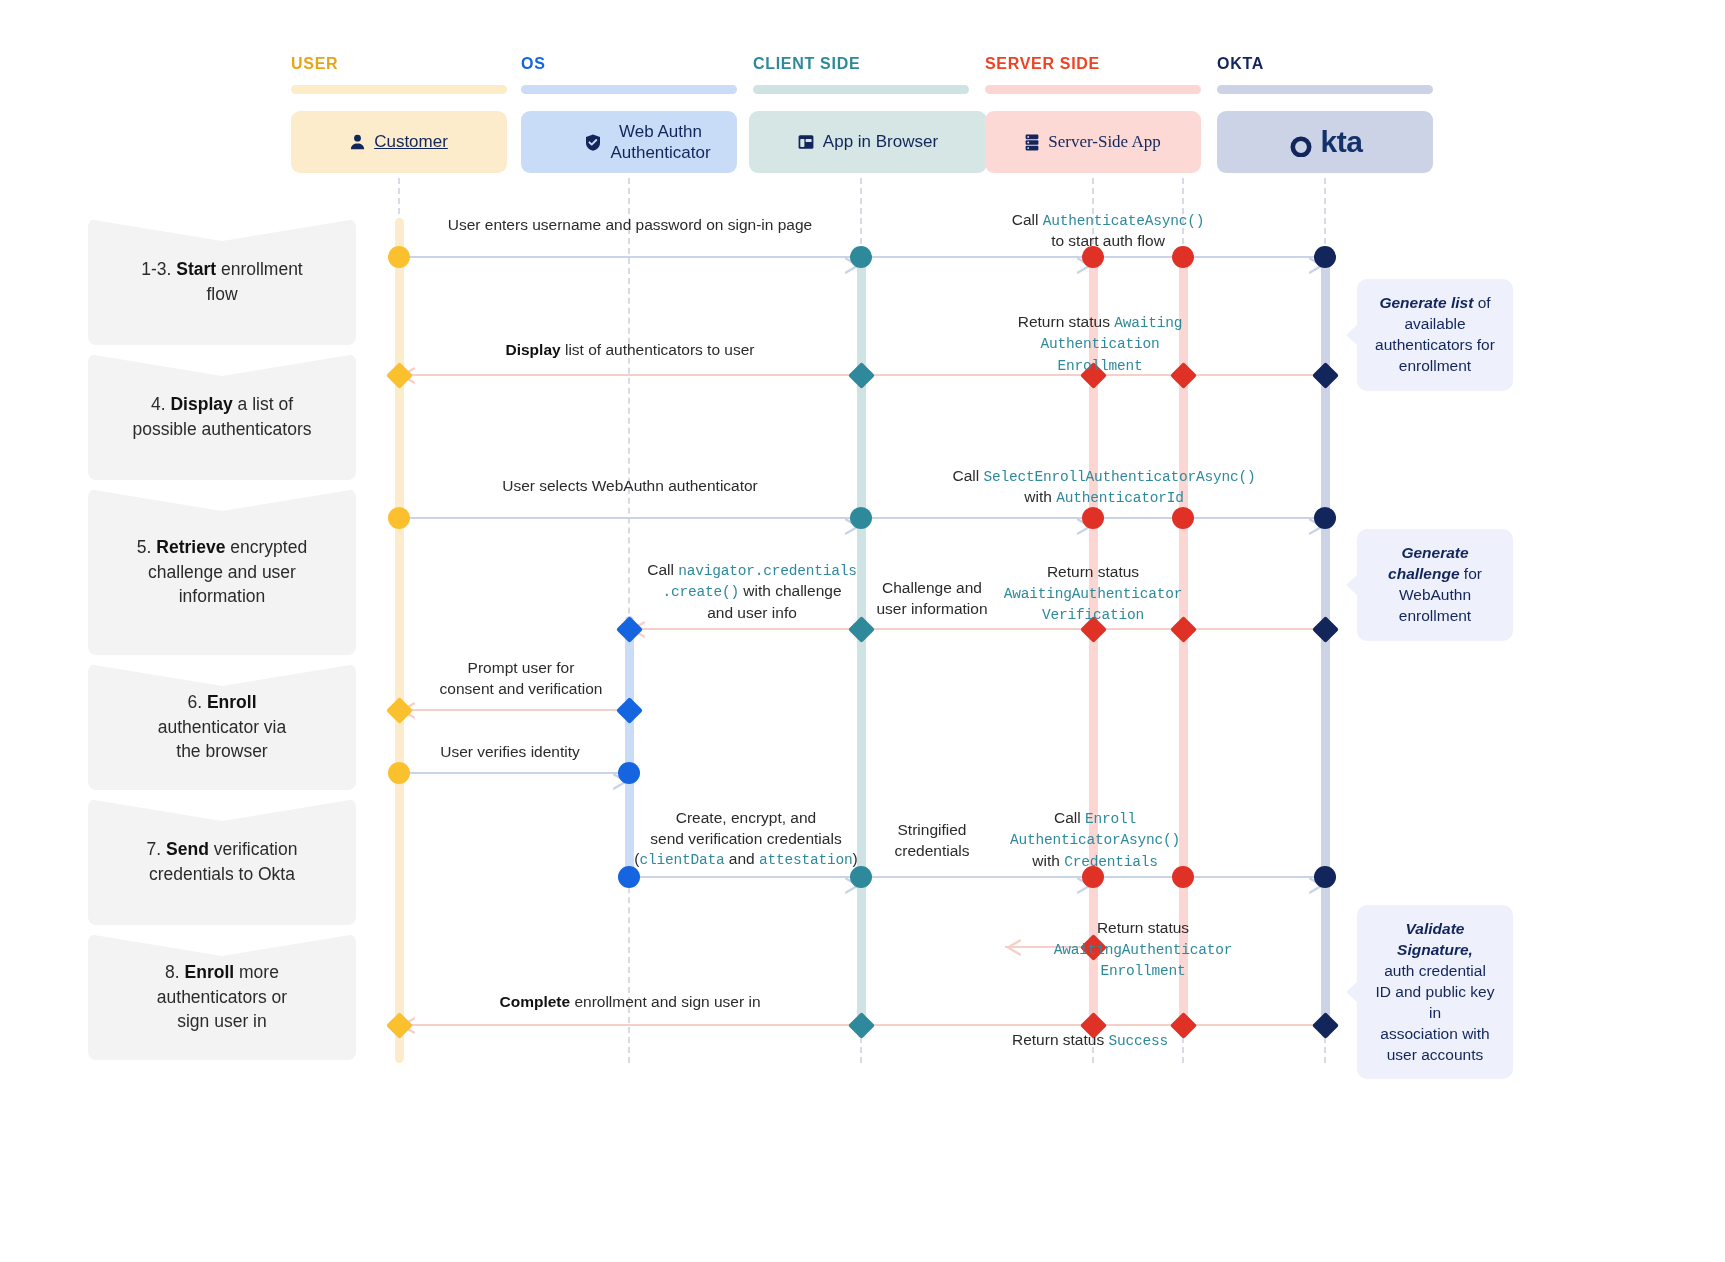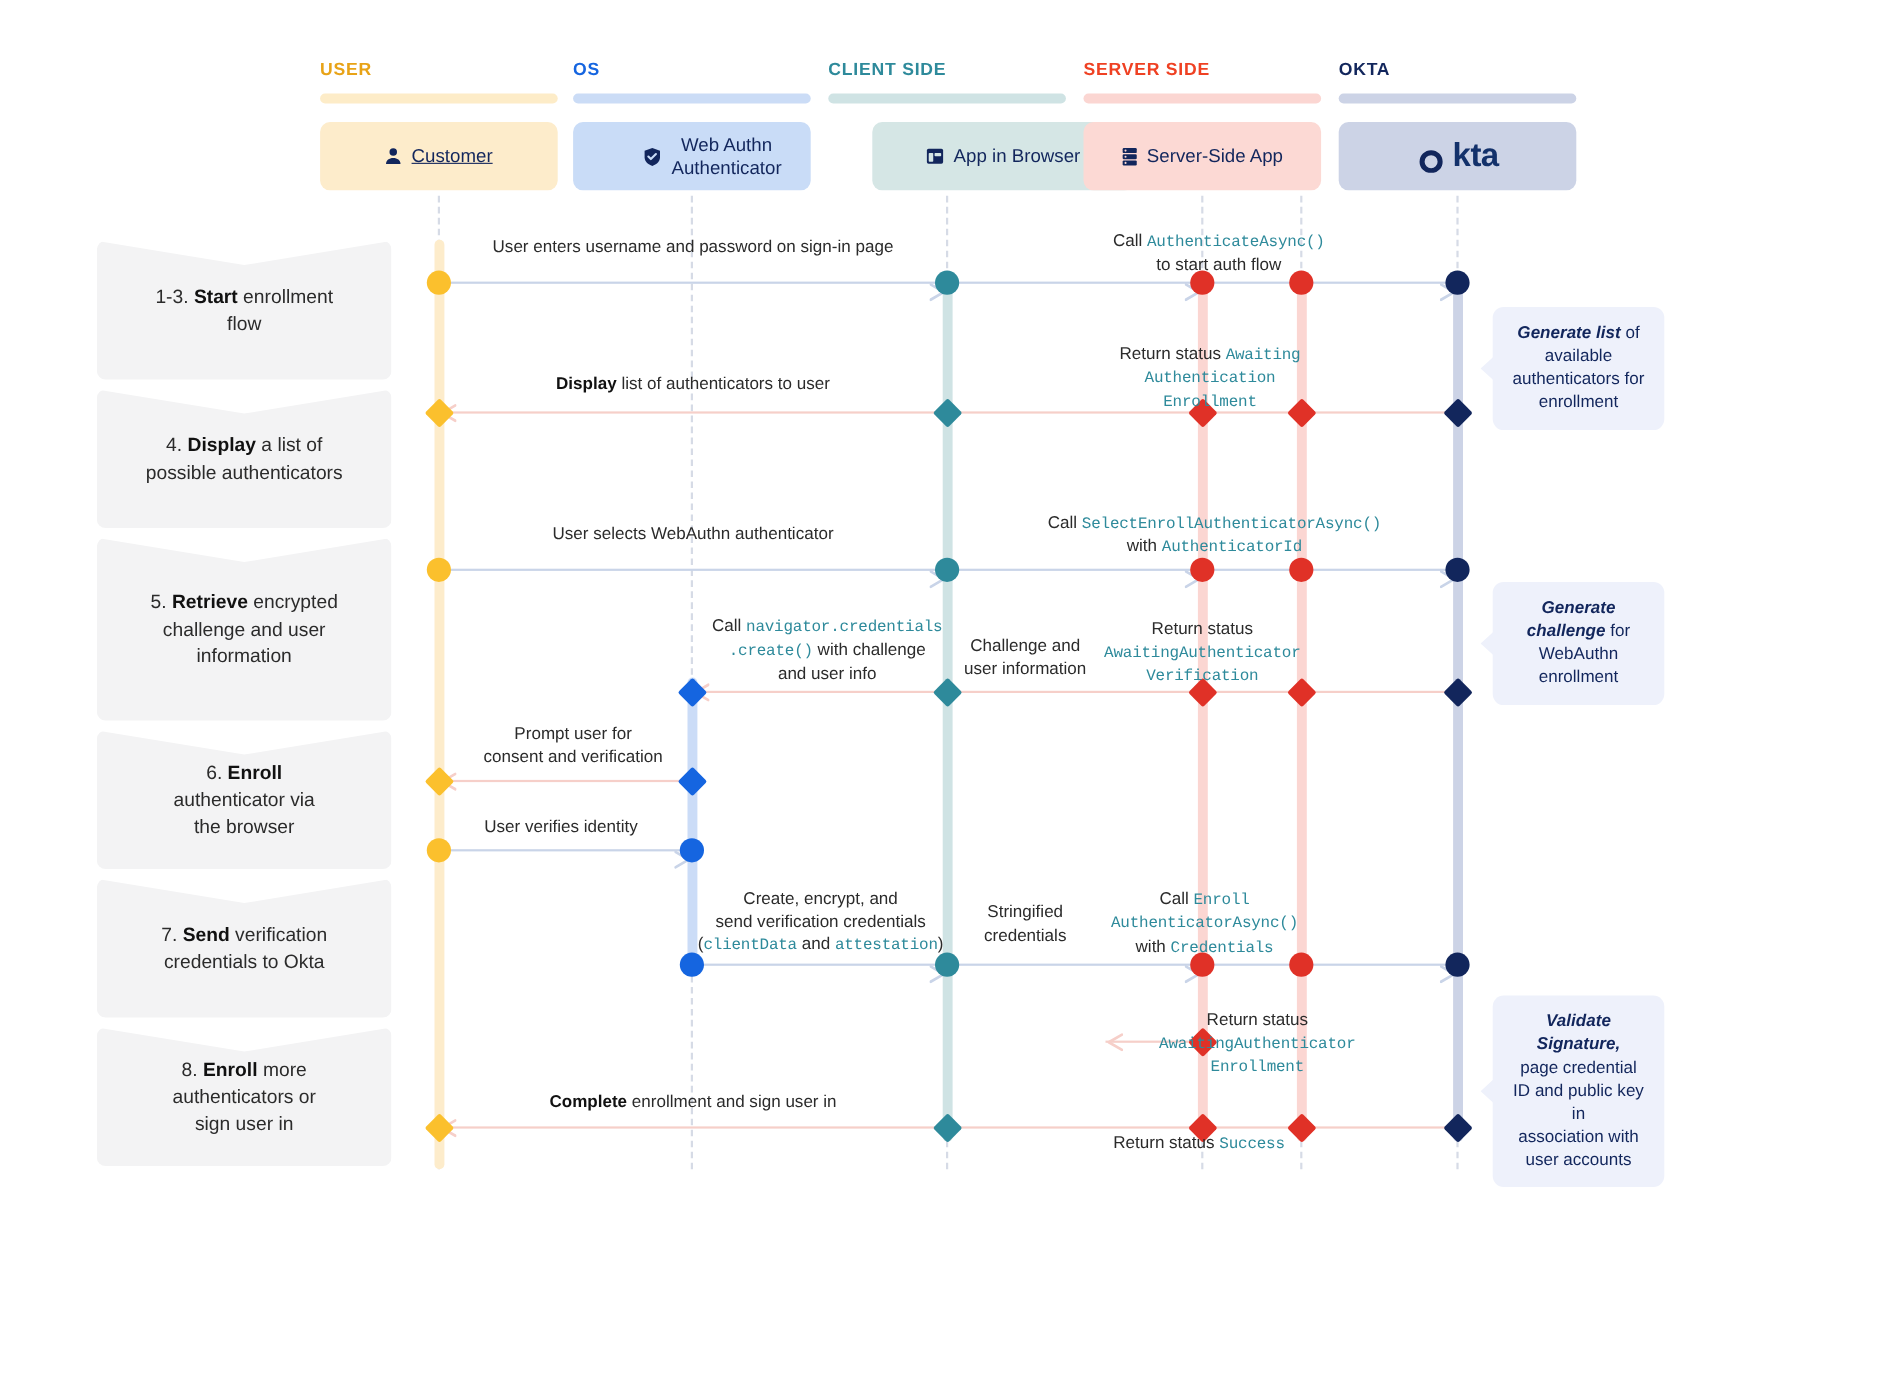--- a/index.html
+++ b/index.html
@@ -123,21 +123,21 @@
         <div style="text-align: center;">
           <span class="twoline">Web Authn</span>
           <span class="twoline">Authenticator</span>
         </div>
       </div>
     </div>
     <div class="colhead" style="left: 753px; top: 56px; width: 216px;">
       <div class="ctitle" style="color: rgb(46, 138, 155);">CLIENT SIDE</div>
       <div class="cbar" style="background: rgb(207, 227, 228);"></div>
     </div>
-    <div class="actorbox" style="left: 793px; top: 111px; width: 238px; height: 62px; background: rgb(213, 230, 229);">
+    <div class="actorbox" style="left: 749px; top: 111px; width: 238px; height: 62px; background: rgb(213, 230, 229);">
       <div class="ilabel">
         <span class="ico"><svg width="16" height="16" viewBox="0 0 16 16">
             <rect x="0.6" y="1.2" width="14.8" height="13.6" rx="1.6" fill="#12265c"></rect>
             <rect x="2.3" y="5" width="4.1" height="8" rx="0.7" fill="#d5e6e5"></rect>
             <rect x="7.6" y="5" width="6" height="3.1" rx="0.7" fill="#d5e6e5"></rect>
           </svg></span>
         <div style="text-align: center;">App in Browser</div>
       </div>
     </div>
     <div class="colhead" style="left: 985px; top: 56px; width: 216px;">
@@ -147,21 +147,21 @@
     <div class="actorbox" style="left: 985px; top: 111px; width: 216px; height: 62px; background: rgb(252, 217, 212);">
       <div class="ilabel">
         <span class="ico"><svg width="14" height="17" viewBox="0 0 14 17">
             <rect x="0.6" y="0.6" width="12.8" height="4.6" rx="1.1" fill="#12265c"></rect>
             <rect x="0.6" y="6.2" width="12.8" height="4.6" rx="1.1" fill="#12265c"></rect>
             <rect x="0.6" y="11.8" width="12.8" height="4.6" rx="1.1" fill="#12265c"></rect>
             <circle cx="3.2" cy="2.9" r="0.95" fill="#fcd9d4"></circle>
             <circle cx="3.2" cy="8.5" r="0.95" fill="#fcd9d4"></circle>
             <circle cx="3.2" cy="14.1" r="0.95" fill="#fcd9d4"></circle>
           </svg></span>
-        <div style="text-align: center;">Server-Side App</div>
+        <div style="text-align: center; font-family: Liberation Serif, serif;">Server-Side App</div>
       </div>
     </div>
     <div class="colhead" style="left: 1217px; top: 56px; width: 216px;">
       <div class="ctitle" style="color: rgb(18, 38, 92);">OKTA</div>
       <div class="cbar" style="background: rgb(204, 211, 230);"></div>
     </div>
     <div class="actorbox" style="left: 1217px; top: 111px; width: 216px; height: 62px; background: rgb(204, 211, 230);">
       <div class="oktamark">
         <svg width="34" height="30" viewBox="0 0 34 30" style="margin-right:1px">
           <circle cx="13" cy="20" r="8.2" fill="none" stroke="#12265c" stroke-width="4.6"></circle>
@@ -396,19 +396,19 @@
         <div><b>Generate</b></div>
         <div><b>challenge</b> for</div>
         <div>WebAuthn</div>
         <div>enrollment</div>
       </div>
     </div>
     <div class="callout" style="left: 1357px; top: 905px; width: 156px; min-height: 118px;">
       <div class="tail"></div>
       <div>
         <div><b>Validate Signature,</b></div>
-        <div>page credential</div>
+        <div>auth credential</div>
         <div>ID and public key in</div>
         <div>association with</div>
         <div>user accounts</div>
       </div>
     </div>
   </div>
 
 </body></html>

